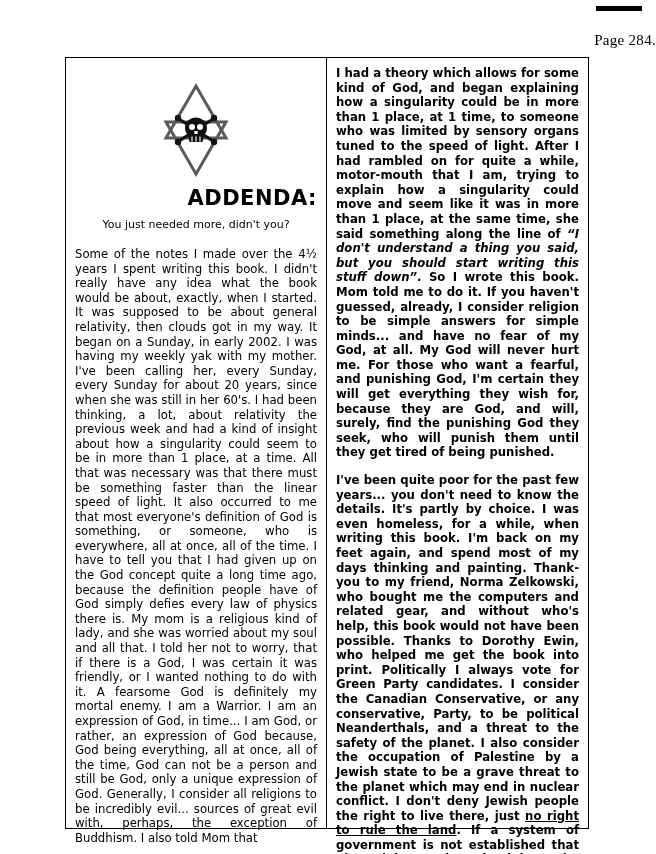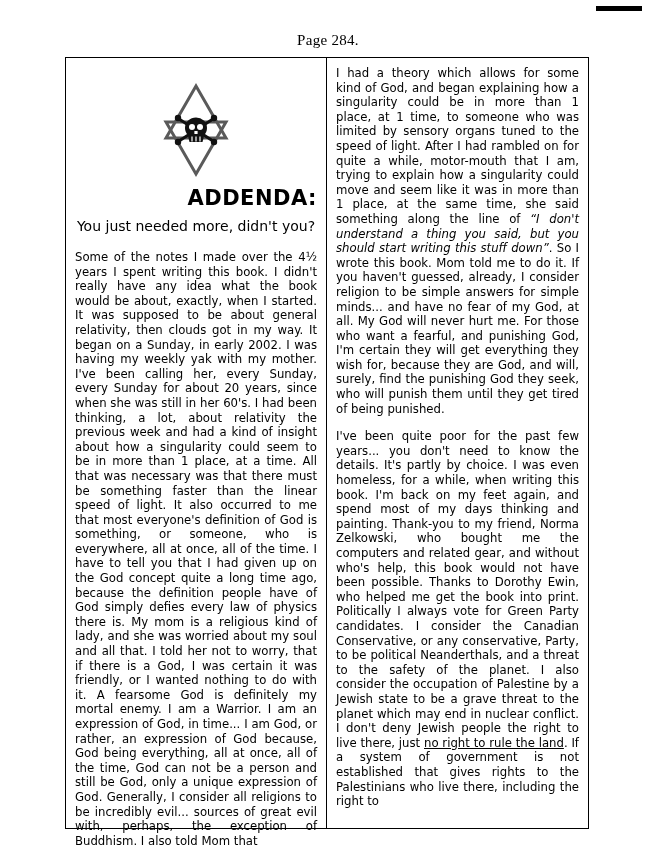--- a/index.html
+++ b/index.html
@@ -27,21 +27,21 @@
     top: 6px;
     width: 46px;
     height: 5px;
     background: #000;
   }
   .page-header {
     position: absolute;
     left: 0;
     top: 32px;
     width: 656px;
-    text-align: center;
+    text-align: right;
     font-family: "Liberation Serif", serif;
     font-size: 15px;
     letter-spacing: 0.3px;
   }
   .frame {
     position: absolute;
     left: 65px;
     top: 57px;
     width: 524px;
     height: 772px;
@@ -52,20 +52,21 @@
   .col {
     box-sizing: border-box;
     padding: 8px 9px 8px 9px;
   }
   .col-left {
     width: 262px;
     border-right: 1.5px solid #000;
   }
   .col-right {
     width: 262px;
+    font-weight: bold;
   }
   .emblem-wrap {
     width: 100%;
     display: flex;
     justify-content: center;
     margin-top: 14px;
     margin-bottom: 6px;
   }
   .emblem {
     width: 108px;
@@ -75,21 +76,21 @@
     text-align: right;
     font-family: "DejaVu Sans", sans-serif;
     font-weight: bold;
     font-size: 21px;
     letter-spacing: 0.5px;
     margin: 6px 0 8px 0;
   }
   .addenda-sub {
     text-align: center;
     font-family: "DejaVu Sans", sans-serif;
-    font-size: 14px;
+    font-size: 11px;
     margin-bottom: 16px;
   }
   p.body {
     font-family: "DejaVu Sans", sans-serif;
     font-size: 11.7px;
     line-height: 14.6px;
     text-align: justify;
     margin: 0 0 13px 0;
     text-justify: inter-word;
     hyphens: manual;

